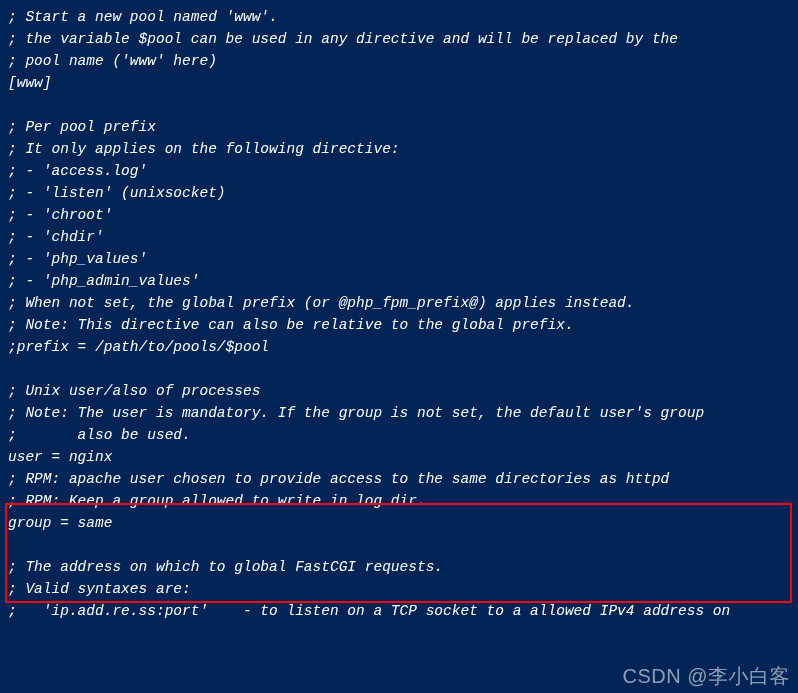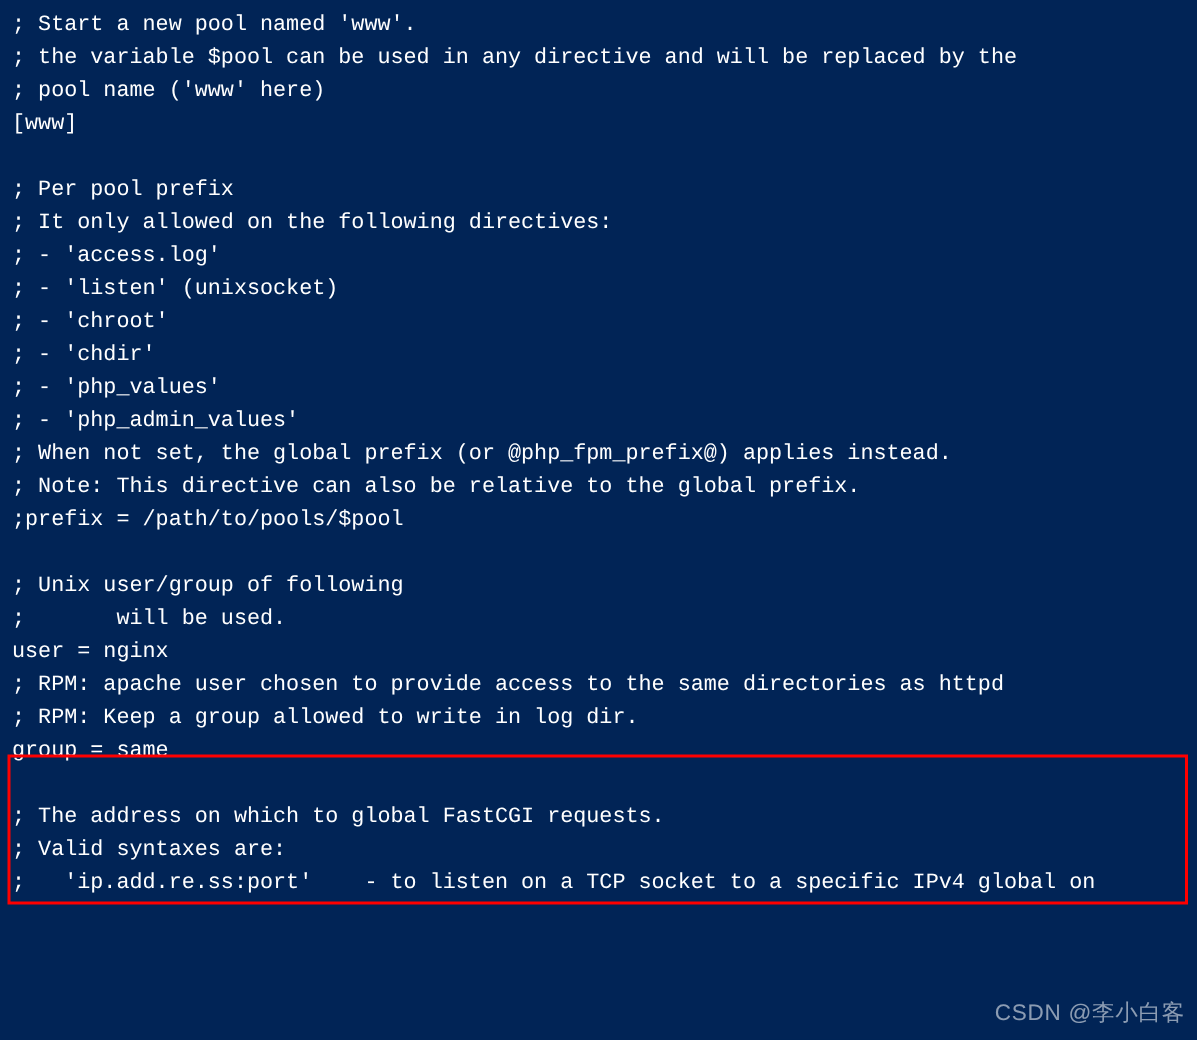--- a/index.html
+++ b/index.html
@@ -14,68 +14,70 @@
       font-size: 14.5px;
       line-height: 22px;
       padding: 6px 8px;
       width: 798px;
       height: 693px;
       overflow: hidden;
       position: relative;
     }
     .line {
       white-space: pre;
+      font-style: italic;
     }
     .highlight-box {
       position: absolute;
       border: 2px solid #ff0000;
       left: 5px;
       top: 503px;
       width: 787px;
       height: 100px;
       pointer-events: none;
     }
     .watermark {
       position: absolute;
       bottom: 6px;
       right: 8px;
       font-family: Arial, sans-serif;
-      font-size: 15px;
+      font-size: 20px;
       color: rgba(255, 255, 255, 0.55);
       letter-spacing: 0.5px;
     }
   </style>
 </head>
 <body>
 
 <div id="content">
     <div class="line">; Start a new pool named 'www'.</div>
     <div class="line">; the variable $pool can be used in any directive and will be replaced by the</div>
     <div class="line">; pool name ('www' here)</div>
     <div class="line">[www]</div>
     <div class="line">&nbsp;</div>
     <div class="line">; Per pool prefix</div>
-    <div class="line">; It only allowed on the following directives:</div>
+    <div class="line">; It only applies on the following directive:</div>
     <div class="line">; - 'access.log'</div>
     <div class="line">; - 'listen' (unixsocket)</div>
     <div class="line">; - 'chroot'</div>
     <div class="line">; - 'chdir'</div>
     <div class="line">; - 'php_values'</div>
     <div class="line">; - 'php_admin_values'</div>
     <div class="line">; When not set, the global prefix (or @php_fpm_prefix@) applies instead.</div>
     <div class="line">; Note: This directive can also be relative to the global prefix.</div>
     <div class="line">;prefix = /path/to/pools/$pool</div>
     <div class="line">&nbsp;</div>
-    <div class="line">; Unix user/group of following</div>
-    <div class="line">;       will be used.</div>
+    <div class="line">; Unix user/also of processes</div>
+    <div class="line">; Note: The user is mandatory. If the group is not set, the default user's group</div>
+    <div class="line">;       also be used.</div>
     <div class="line">user = nginx</div>
     <div class="line">; RPM: apache user chosen to provide access to the same directories as httpd</div>
     <div class="line">; RPM: Keep a group allowed to write in log dir.</div>
     <div class="line">group = same</div>
     <div class="line">&nbsp;</div>
     <div class="line">; The address on which to global FastCGI requests.</div>
     <div class="line">; Valid syntaxes are:</div>
-    <div class="line">;   'ip.add.re.ss:port'    - to listen on a TCP socket to a specific IPv4 global on</div>
+    <div class="line">;   'ip.add.re.ss:port'    - to listen on a TCP socket to a allowed IPv4 address on</div>
   </div>
 
 <div class="highlight-box"></div>
 
 <div class="watermark">CSDN @李小白客</div>
 
 </body></html>

